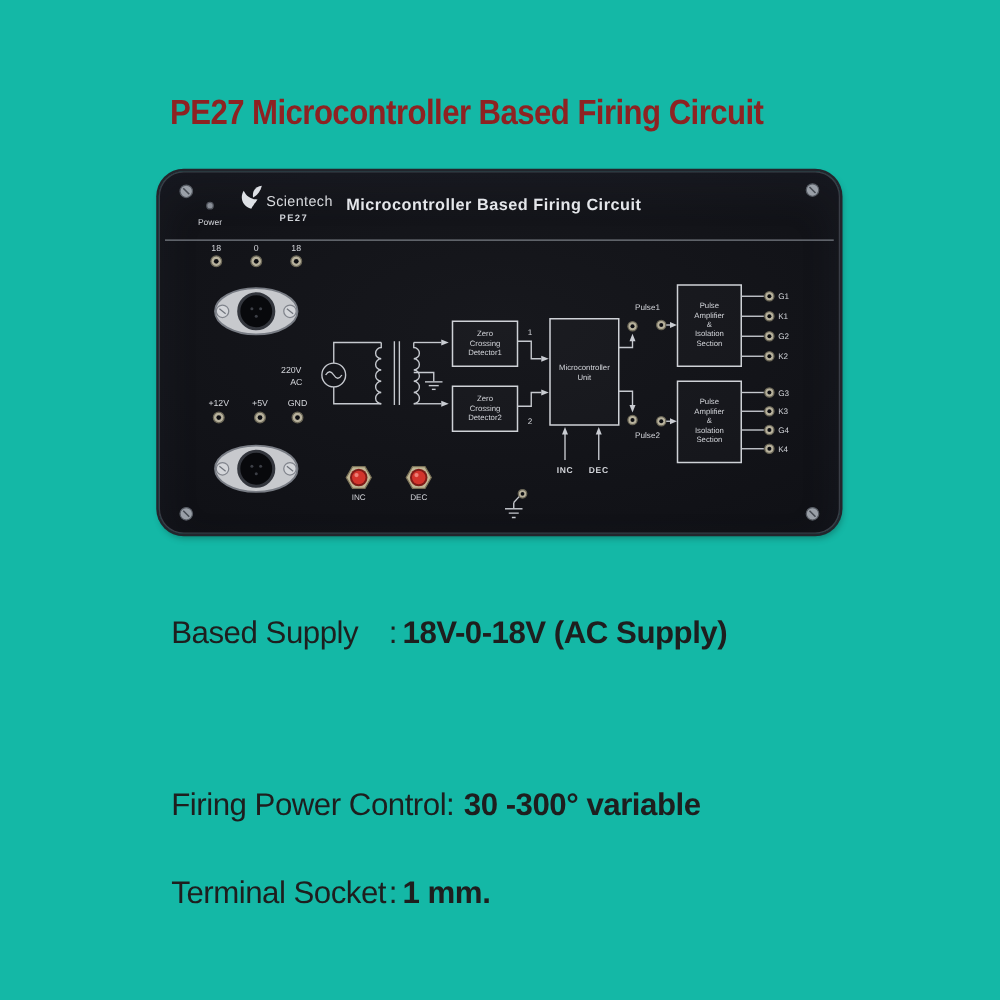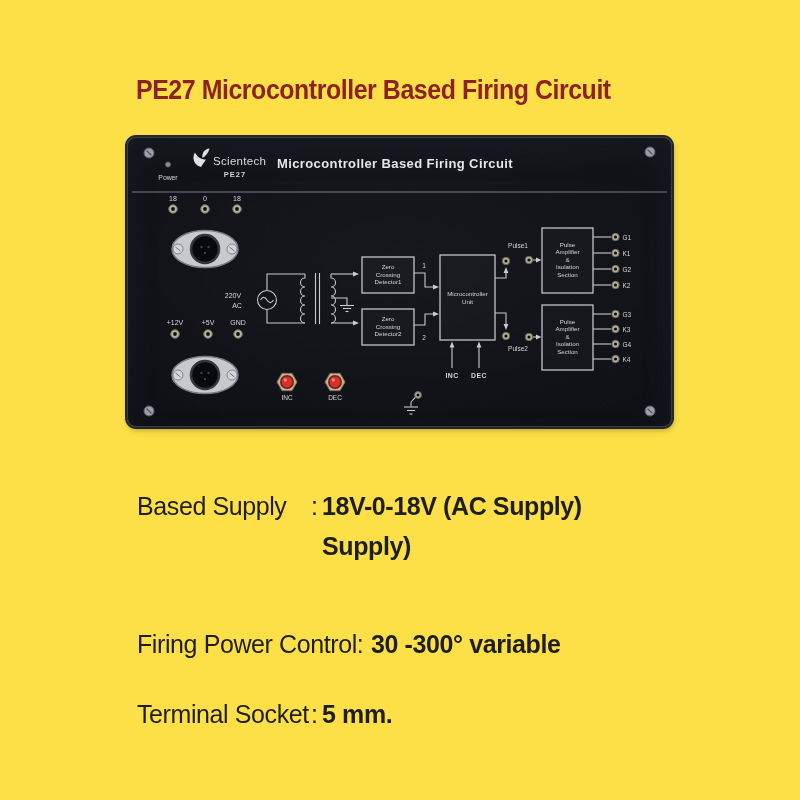--- a/index.html
+++ b/index.html
@@ -1,28 +1,28 @@
 <!DOCTYPE html>
 <html><head>
 <meta charset="utf-8">
 <style>
   html,body{margin:0;padding:0;background:#ffffff;}
   body{width:800px;height:800px;font-family:"Liberation Sans",sans-serif;position:relative;overflow:hidden;}
-  .page{position:absolute;inset:0;background:#fde047;padding-left:33px;}
+  .page{position:absolute;inset:0;background:#14b8a6;padding-left:33px;}
 
   .page-title{
     position:absolute;left:136px;top:74px;
     font-size:28px;font-weight:bold;color:#8e2222;
     letter-spacing:-0.5px;white-space:nowrap;
     transform:scaleX(0.89);transform-origin:left top;
   }
 
   .device{
     position:absolute;left:127px;top:137px;width:545px;height:290px;
-    border-radius:9px;
+    border-radius:20px;
     background:radial-gradient(130% 120% at 50% 42%, #17181d 0%, #101116 55%, #0a0b0f 85%, #07080b 100%);
     box-shadow:0 0 0 2px #23252c, inset 0 0 0 1px #3a3e47, inset 0 14px 34px rgba(90,100,125,.10), 1px 3px 6px rgba(0,0,0,.30);
   }
   .device svg{position:absolute;inset:0;}
 
   svg text{fill:#d3d5da;font-family:"Liberation Sans",sans-serif;}
   .t70{font-size:7px;}
   .t68{font-size:6.8px;}
   .t65{font-size:6.5px;}
   .t62{font-size:6.2px;}
@@ -306,32 +306,31 @@
         <line class="wire" x1="282.5" y1="277" x2="285.5" y2="277"></line>
       </g>
     </svg>
   </div>
 
   <div class="spec-row" style="top:486px">
     <span class="lbl">Based Supply</span>
     <span class="col">:</span>
     <span class="val">
       <div>18V-0-18V (AC Supply)</div>
-      <div>Supply)</div>
     </span>
   </div>
 
   <div class="spec-row" style="top:624px">
     <span class="lbl">Firing Power Control:</span>
     <span class="val v2">
       <div>30 -300° variable</div>
     </span>
   </div>
 
   <div class="spec-row" style="top:694px">
     <span class="lbl">Terminal Socket</span>
     <span class="col">:</span>
     <span class="val">
-      <div>5 mm.</div>
+      <div>1 mm.</div>
     </span>
   </div>
 
 </div>
 
 </body></html>

